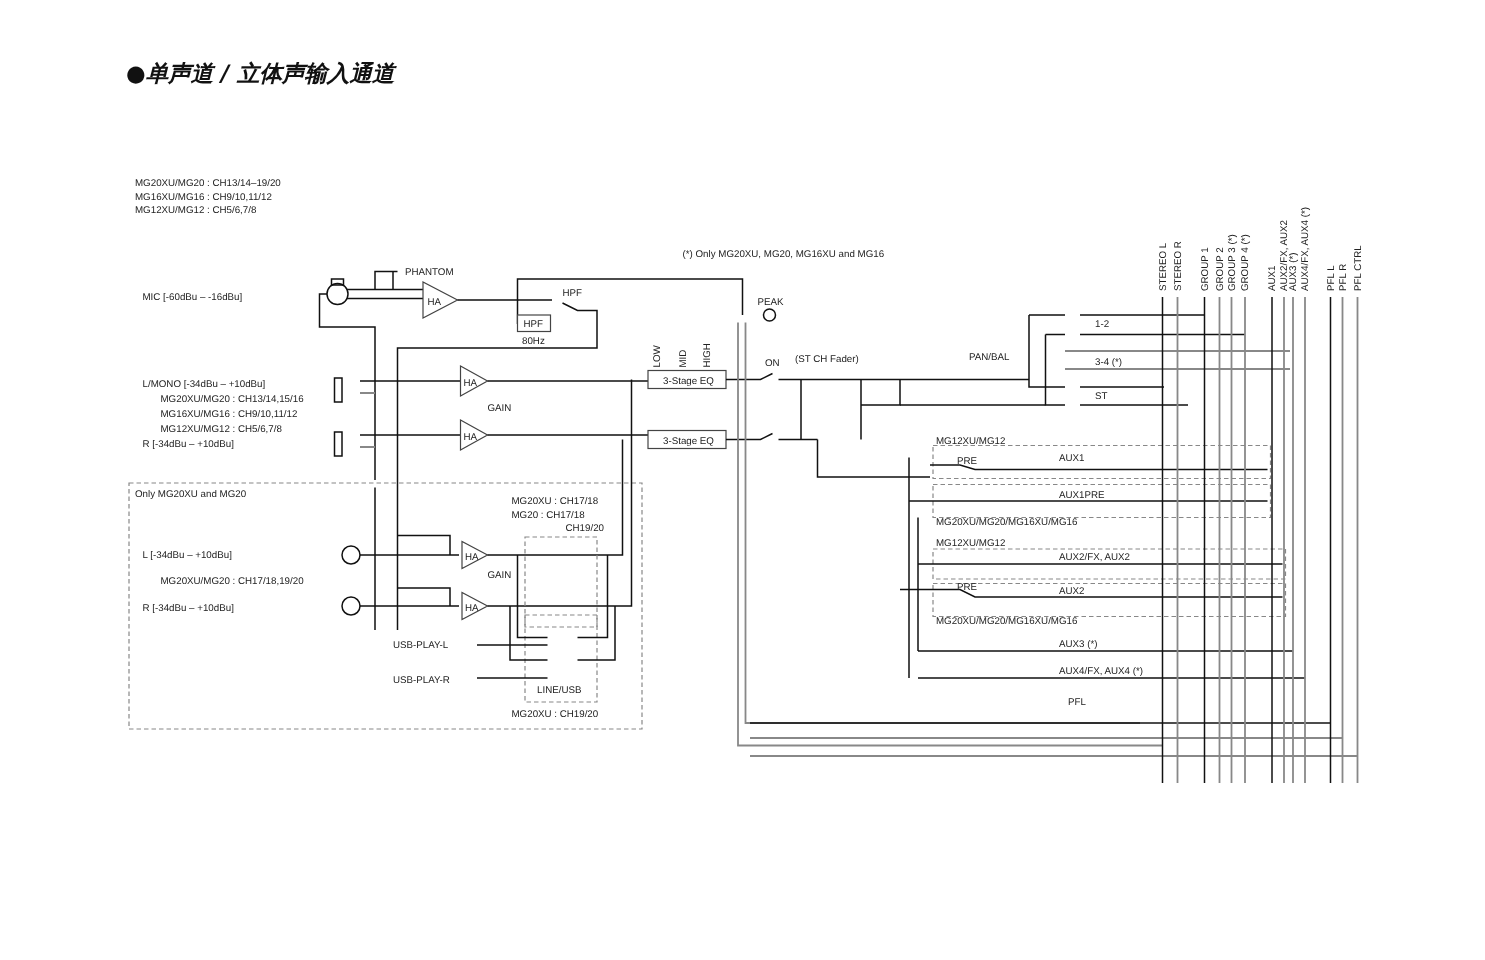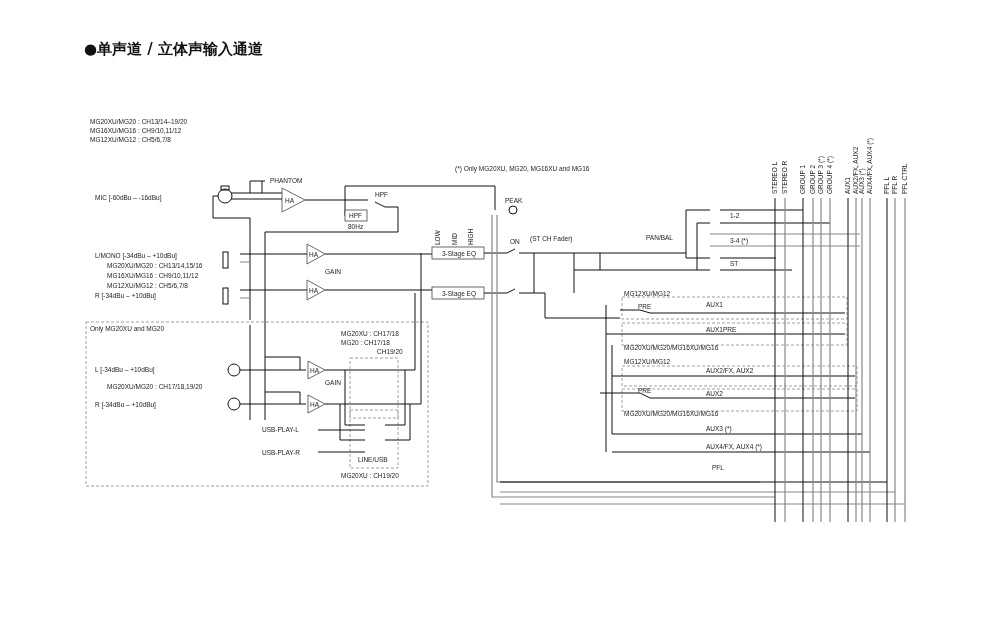--- a/index.html
+++ b/index.html
@@ -1,17 +1,17 @@
 <!DOCTYPE html>
 <html><head>
 <meta charset="utf-8">
 <style>
   html,body{margin:0;padding:0;background:#fff;}
   body{width:990px;height:640px;position:relative;overflow:hidden;font-family:"Liberation Sans",sans-serif;}
-  .title{position:absolute;left:84px;top:40px;font-size:15px;font-weight:bold;color:#111;font-family:"DejaVu Sans",sans-serif;}
+  .title{position:absolute;left:84px;top:40px;font-size:15px;font-weight:bold;color:#111;font-family:"DejaVu Sans",sans-serif;font-style:italic;}
   svg{position:absolute;left:0;top:0;}
   svg text{font-family:"Liberation Sans",sans-serif;font-size:6.5px;fill:#222;}
   .k{stroke:#111;stroke-width:1;fill:none;}
   .g{stroke:#888;stroke-width:1.2;fill:none;}
   .d{stroke:#888;stroke-width:0.8;fill:none;stroke-dasharray:3,2;}
   .box{fill:#fff;stroke:#444;stroke-width:0.8;}
 </style>
 </head>
 <body>
 

